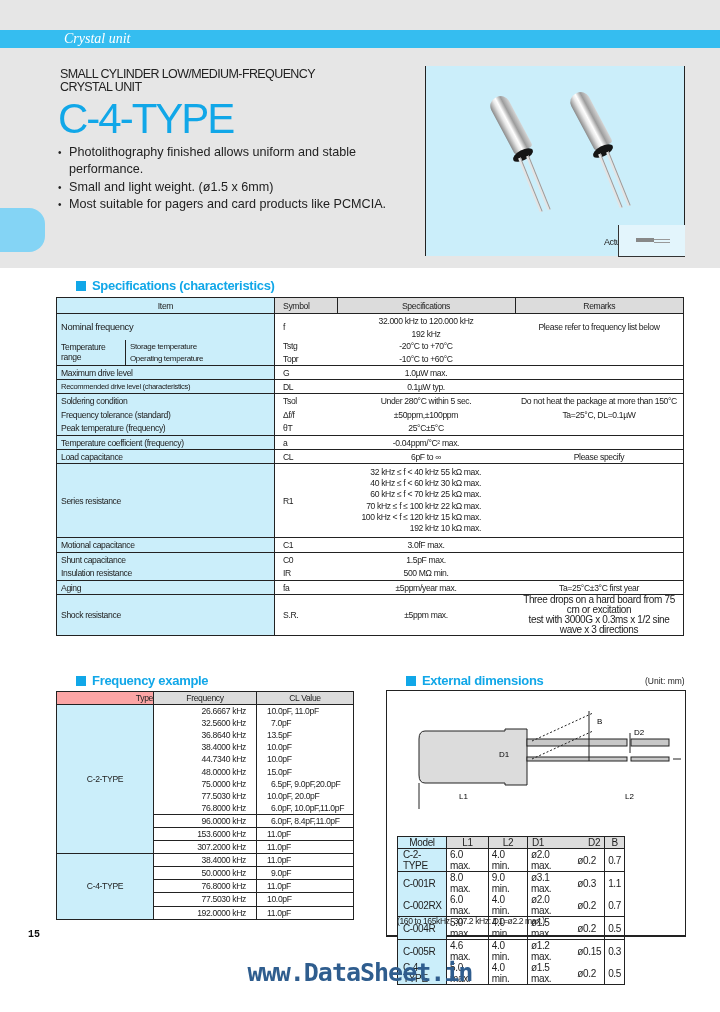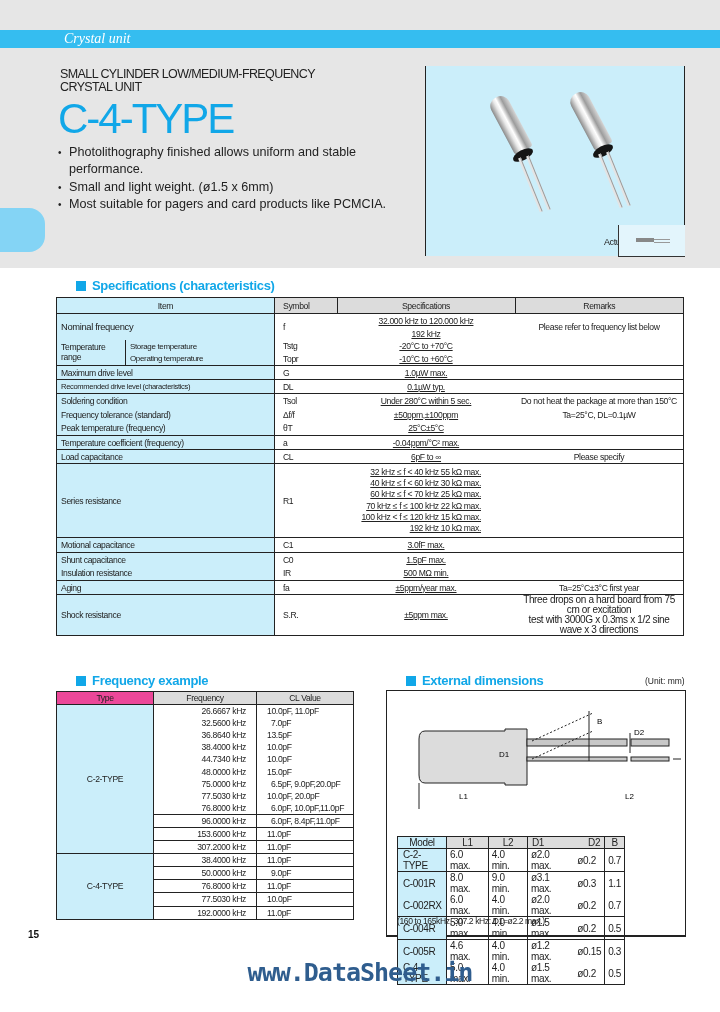--- a/index.html
+++ b/index.html
@@ -30,50 +30,50 @@
   .section-heading::before { content:""; display:inline-block; width:10px; height:10px; background:#11a7e8; margin-right:6px; vertical-align:-1px; }
   #spec-heading { left:56px; top:278px; }
 
   table { border-collapse:collapse; }
   #spec-table { position:absolute; left:56px; top:297px; width:628px; font-size:8.6px; color:#222; letter-spacing:-0.35px; }
   #spec-table td, #spec-table th { padding:0 4px; vertical-align:middle; }
   #spec-table th { font-weight:normal; height:15px; background:#dcdcdc; border:1px solid #222; }
   #spec-table th.item-h { background:#cbeefa; }
   #spec-table td.item { background:#cbeefa; border-left:1px solid #222; border-right:1px solid #222; width:140px; }
   #spec-table td.sym { width:50px; padding-left:8px; }
-  #spec-table td.spec { text-align:center; width:170px;text-decoration:underline; }
+  #spec-table td.spec { text-align:center; width:170px; }
   #spec-table td.rem { text-align:center; border-right:1px solid #222; }
   #spec-table tr.bt td { border-top:1px solid #222; }
   #spec-table tr.last td { border-bottom:1px solid #222; }
   .sr-line { display:block; text-align:right; padding-right:30px; line-height:11.3px; }
 
   #freq-heading { left:56px; top:673px; }
   #freq-table { position:absolute; left:56px; top:691px; width:298px; font-size:8.6px; letter-spacing:-0.35px; color:#222; border:1px solid #222; }
   #freq-table th { font-weight:normal; background:#dcdcdc; border:1px solid #222; height:12px; padding:0; }
-  #freq-table th.type-h { background:#ec4899; }
+  #freq-table th.type-h { background:#fca5a5;text-align:right; }
   #freq-table td { height:12.1px; padding:0 4px; border-top:1px solid #222; }
   #freq-table td.type { background:#cbeefa; text-align:center; border-right:1px solid #222; width:88px; }
   #freq-table td.freq { text-align:right; padding-right:10px; border-right:1px solid #222; width:88px; }
   #freq-table td.cl { padding-left:10px; }
   #freq-table td.noline { border-top:none; }
 
   #dim-heading { left:386px; top:673px; }
   #unit-label { left:645px; top:676px; font-size:8.5px; color:#222; }
   #dim-box { left:386px; top:690px; width:298px; height:244px; border:1px solid #222; border-bottom-width:2px; }
   #dim-table { position:absolute; left:10px; top:145px; width:228px; font-size:10px; letter-spacing:-0.35px; color:#222; border:1px solid #222; }
   #dim-table th { font-weight:normal; background:#dcdcdc; border:1px solid #222; height:11px; padding:0; }
   #dim-table th.model-h { background:#cbeefa; }
   #dim-table td { height:11.6px; padding:0 3px; }
   #dim-table td.model { background:#cbeefa; border-right:1px solid #222; width:40px; text-align:left; padding-left:5px; }
   #dim-table tr.bt td { border-top:1px solid #222; }
   #dim-table td.c { text-align:center; }
   #dim-table td.vl { border-right:1px solid #222; }
   #dim-note { position:absolute; left:10px; top:225px; font-size:8.6px; letter-spacing:-0.4px; color:#222; }
 
-  #page-number { left:28px; top:929px; font-size:10px; font-weight:bold; color:#111; }
+  #page-number { left:28px; top:929px; font-size:10px; font-weight:bold; color:#111;font-family:Liberation Mono, monospace; }
   #watermark { left:0; width:720px; top:958px; text-align:center; font-family:"DejaVu Sans Mono", monospace; font-weight:bold;
                font-size:25px; color:#2f5d8e; letter-spacing:-1px; }
 </style>
 </head>
 <body>
 
 <div id="top-area" class="abs"></div>
 <div id="banner" class="abs">
   <span>Crystal unit</span>
 </div>

